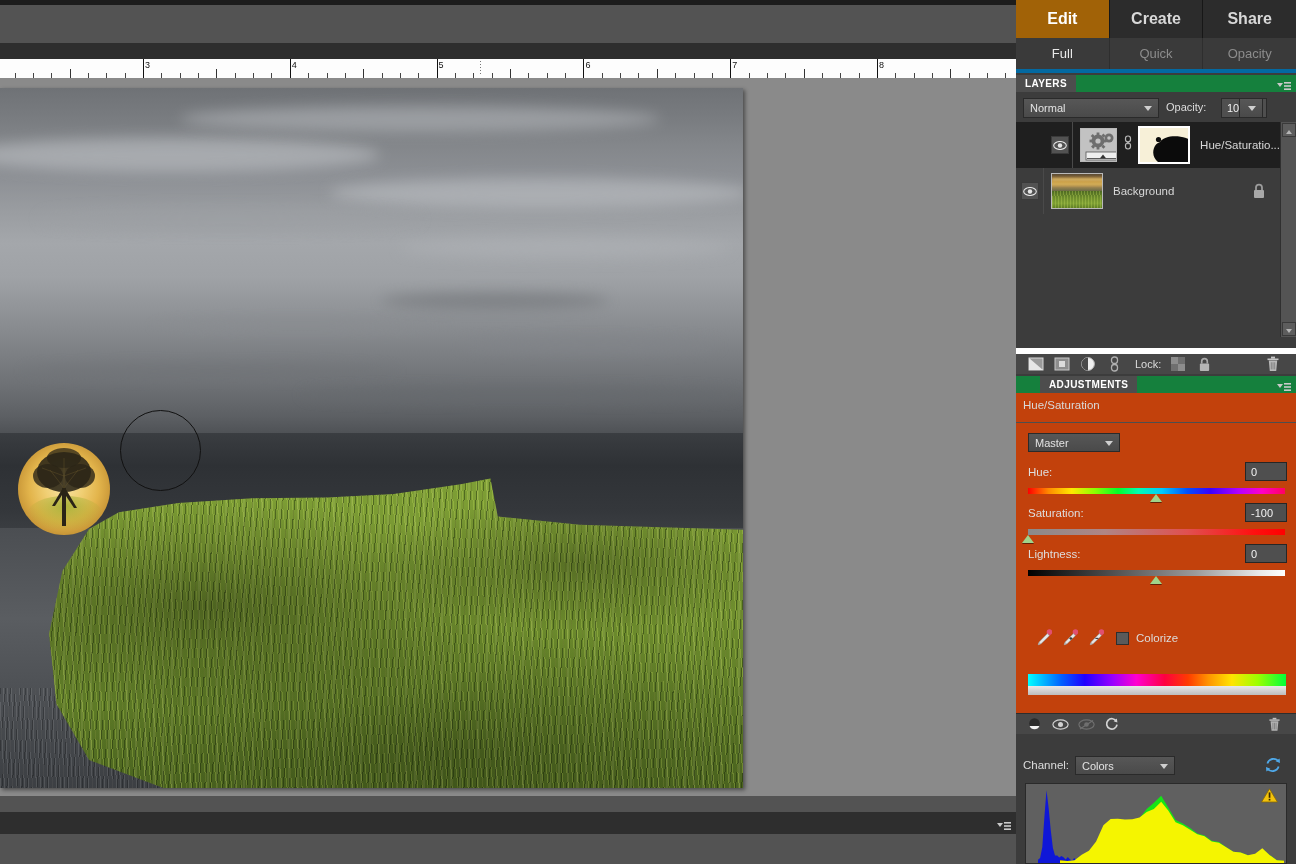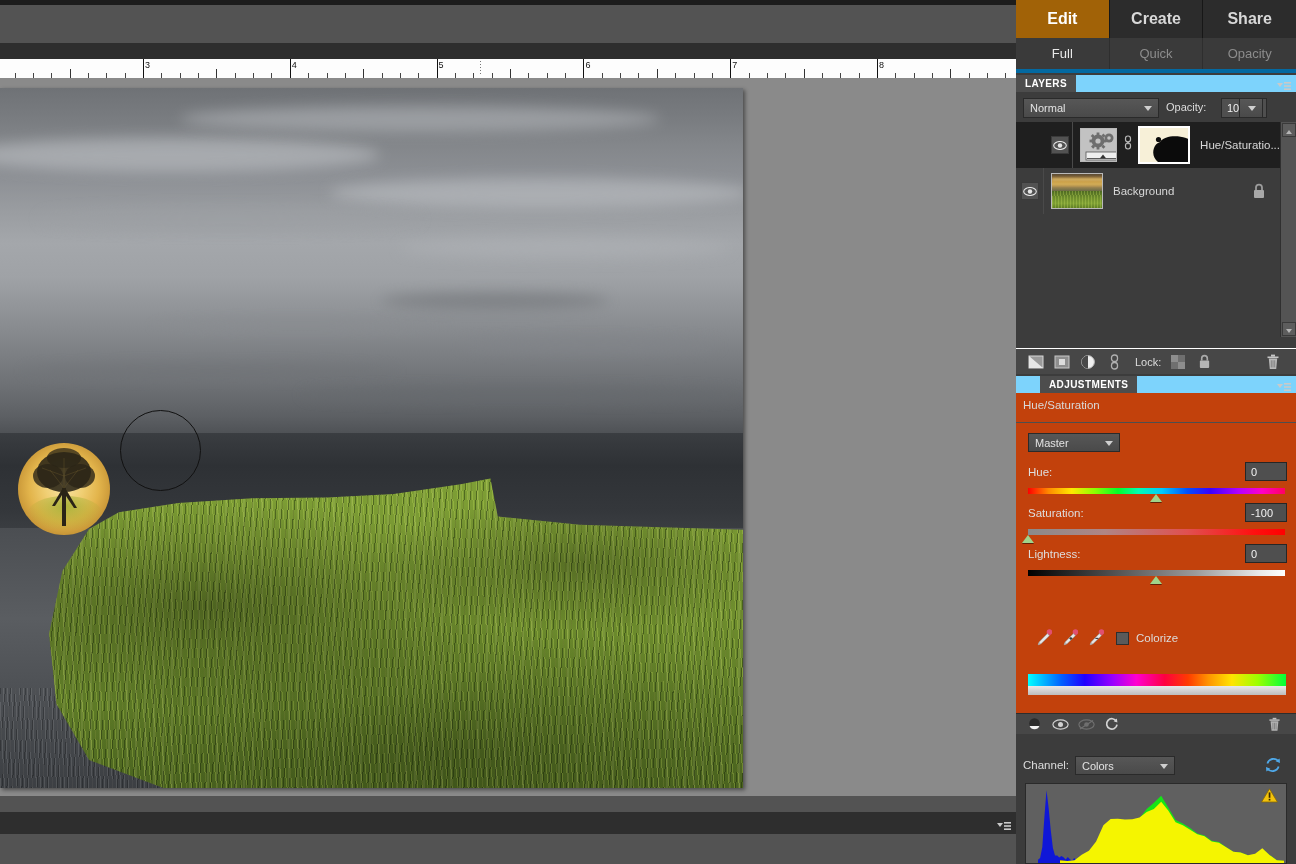--- a/index.html
+++ b/index.html
@@ -156,21 +156,21 @@
   .stab {
     flex: 1; display: flex; align-items: center; justify-content: center;
     font-size: 13px; color: #8c8c8c; border-right: 1px solid #2e2e2e;
   }
   .stab.active { color: #e8e8e8; }
   .stab:last-child { border-right: none; }
 
   
   .panel-head {
     position: absolute; left: 0; width: 280px; height: 17px;
-    background: #7dd3fc; display: flex; align-items: center;
+    background: #15803d; display: flex; align-items: center;
   }
   .panel-head .tabname {
     height: 17px; padding: 0 9px; background: #4d4d4d; color: #ffffff;
     font-size: 10px; font-weight: bold; letter-spacing: .4px;
     display: flex; align-items: center;
   }
   .panel-menu-icon { position: absolute; right: 5px; top: 3px; }
 
   
   #layers-panel { position: absolute; left: 0; top: 92px; width: 280px; height: 255px; background: #3c3c3c; }
@@ -207,21 +207,21 @@
   .lock-ico { position: absolute; right: 14px; top: 15px; }
 
   
   #lscroll { position: absolute; left: 264px; top: 30px; width: 16px; height: 215px; background: #545454;
      border-left: 1px solid #303030; }
   .scr-btn { position: absolute; left: 1px; width: 14px; height: 14px; background: #5d5d5d; border: 1px solid #3a3a3a; }
 
   
   #layers-toolbar {
     position: absolute; left: 0; top: 348px; width: 280px; height: 26px;
-    background: #474747; border-top: 1px solid #ffffff; display: flex; align-items: center;
+    background: #474747; border-top: 6px solid #ffffff; display: flex; align-items: center;
   }
   .tb-ico { width: 26px; height: 22px; display: flex; align-items: center; justify-content: center; }
   .lock-lbl { font-size: 11px; color: #dcdcdc; margin: 0 4px 0 8px; }
 
   
   #adj-panel { position: absolute; left: 0; top: 393px; width: 280px; height: 320px; background: #c2410c; }
   #adj-title { position: absolute; left: 7px; top: 6px; font-size: 11.5px; color: #d9d9d9; }
   #adj-sep { position: absolute; left: 0; top: 29px; width: 280px; height: 1px; background: #4e4e4e; }
   #master-select { position: absolute; left: 12px; top: 40px; width: 92px; height: 19px; }
 

